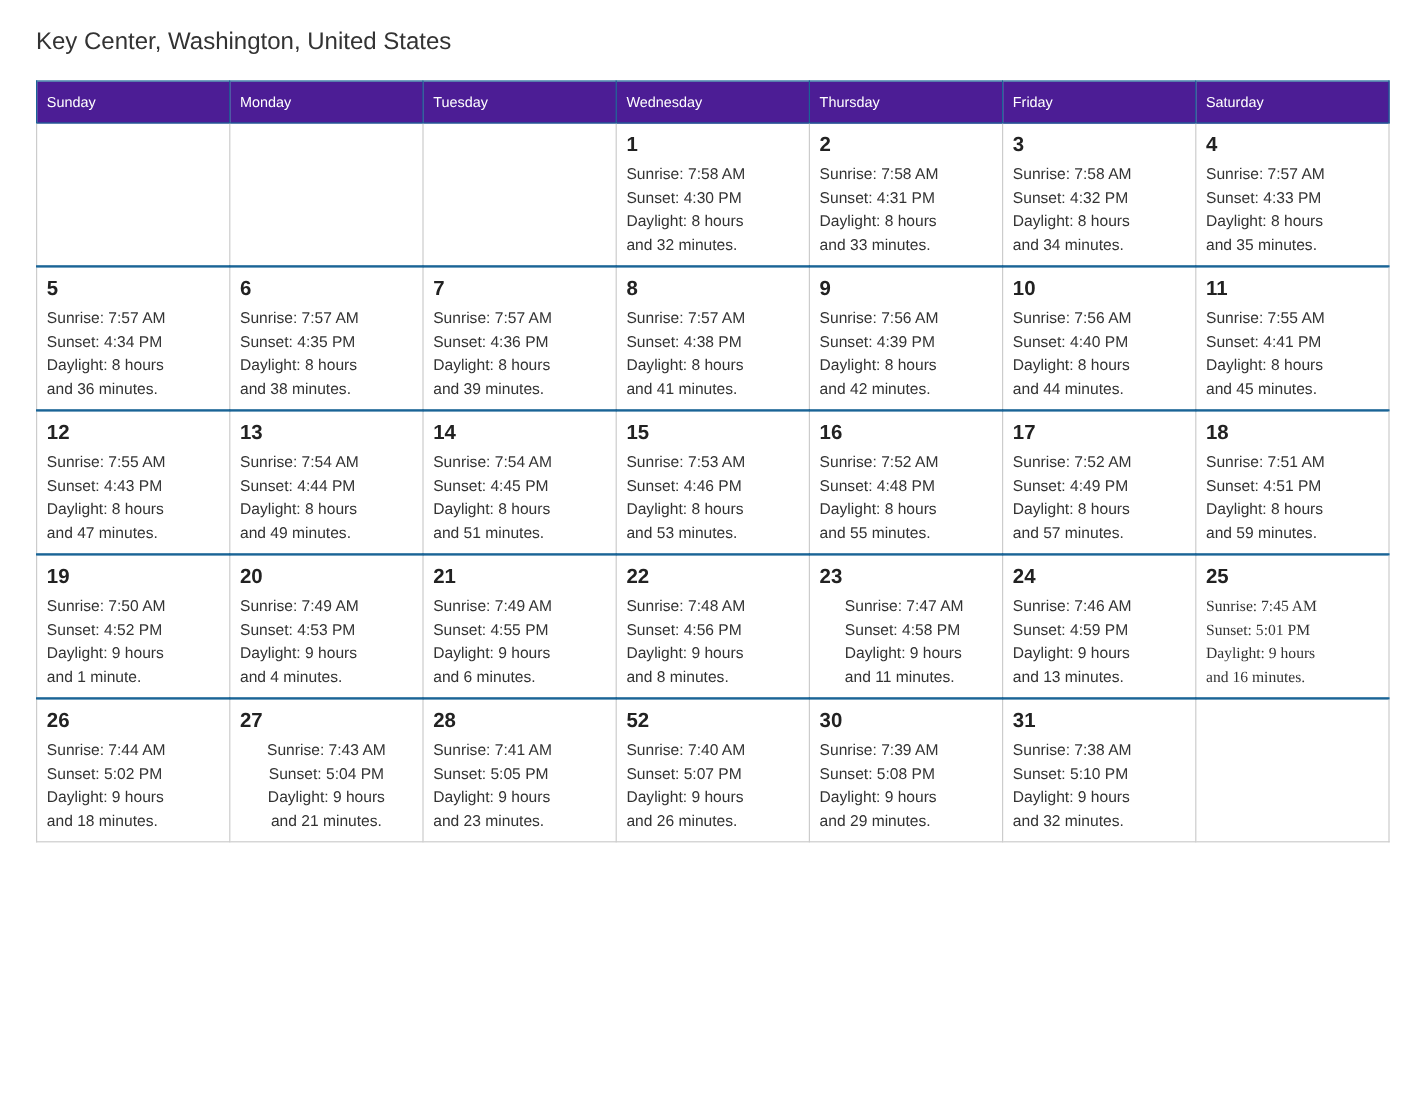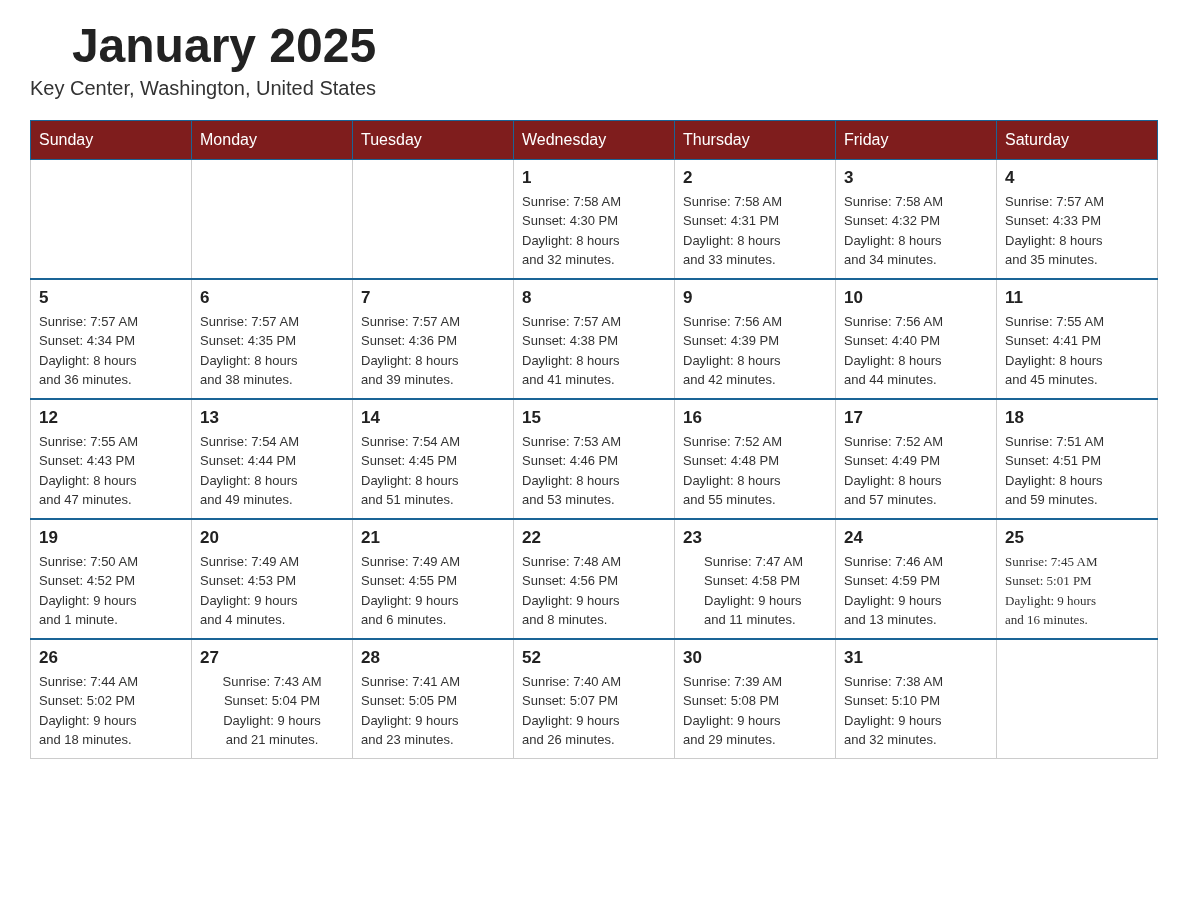--- a/index.html
+++ b/index.html
@@ -33,24 +33,24 @@
       font-size: 20px;
       color: #333;
       margin-top: 4px;
     }
     #calendar {
       width: 100%;
       border-collapse: collapse;
       border: 1px solid #ccc;
     }
     #calendar thead th {
-      background-color: #7f1d1d;
+      background-color: #4c1d95;
       color: #fff;
       padding: 10px 8px;
-      font-size: 16px;
+      font-size: 12px;
       font-weight: normal;
       text-align: left;
       border: 1px solid #1a6496;
     }
     #calendar tbody td {
       vertical-align: top;
       padding: 8px;
       border: 1px solid #ccc;
       width: 14.28%;
       min-height: 110px;
@@ -74,21 +74,20 @@
     }
     tbody tr:first-child {
       border-top: none;
     }
   </style>
 </head>
 <body>
 
 <div id="header">
   <div id="title-area">
-    <div id="month-title">January 2025</div>
     <div id="location-title">Key Center, Washington, United States</div>
   </div>
 </div>
 
 <table id="calendar">
   <thead>
     <tr>
     <th>Sunday</th>
         <th>Monday</th>
         <th>Tuesday</th>

